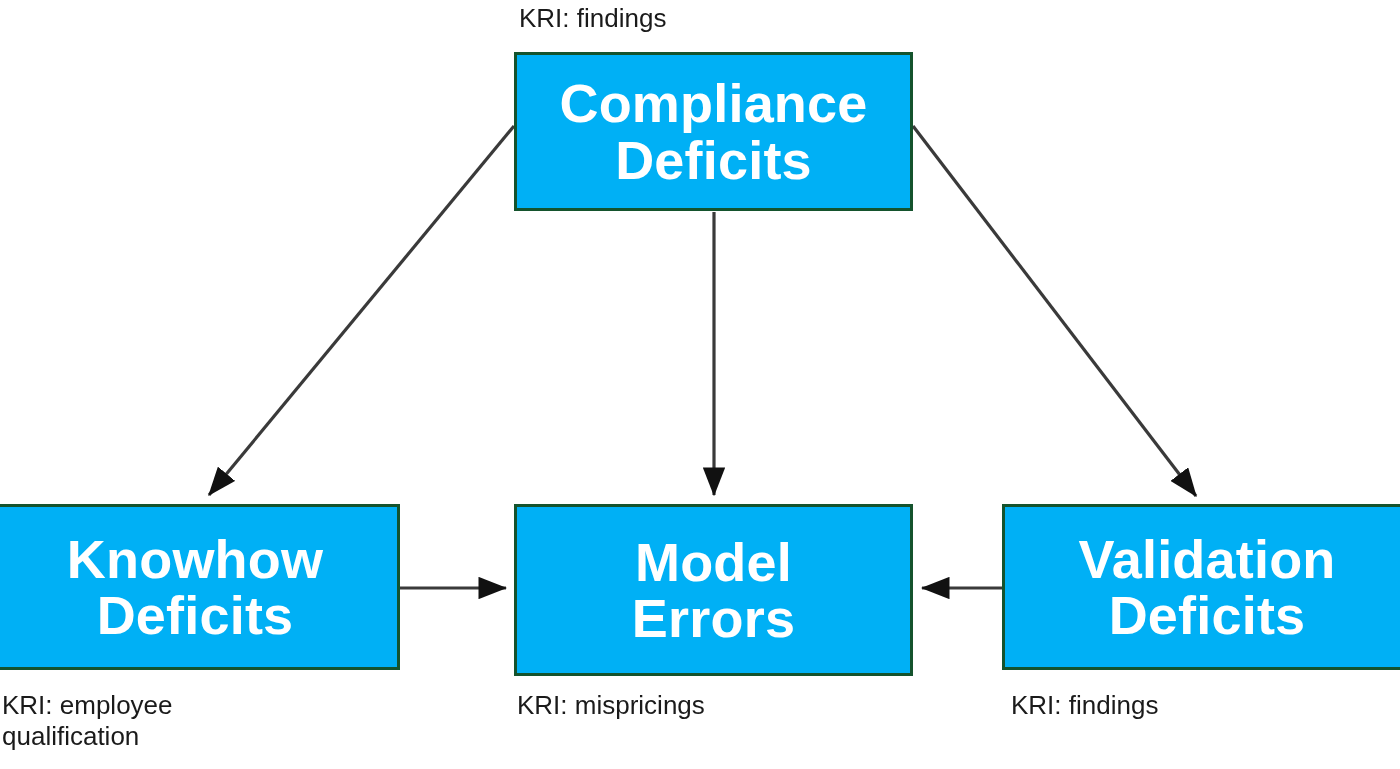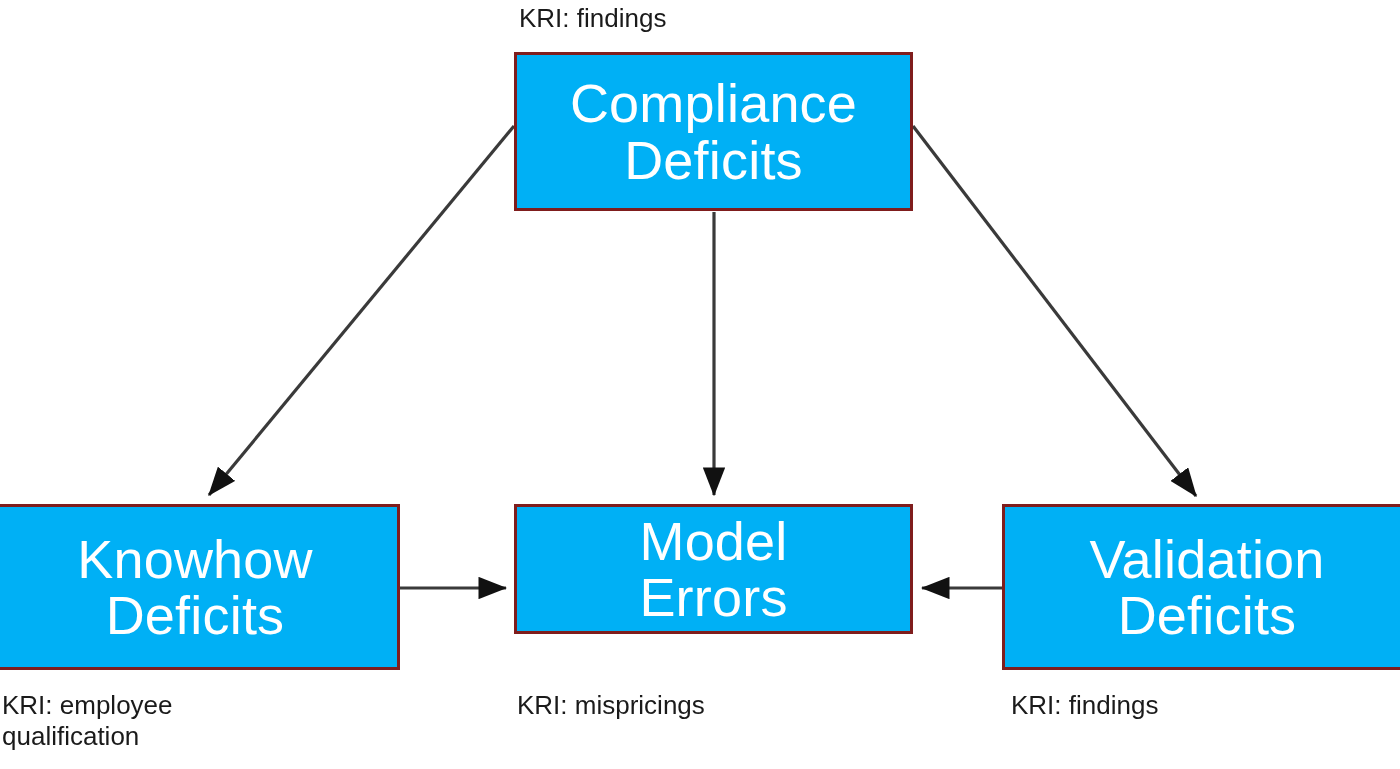--- a/index.html
+++ b/index.html
@@ -22,46 +22,46 @@
     left: 0;
     top: 0;
     width: 1400px;
     height: 769px;
     pointer-events: none;
   }
   .node {
     position: absolute;
     box-sizing: border-box;
     background: #00b0f5;
-    border: 3px solid #7f1d1d;
+    border: 3px solid #14532d;
     display: flex;
     align-items: center;
     justify-content: center;
     text-align: center;
     color: #ffffff;
     font-size: 54px;
     line-height: 1.04;
     letter-spacing: 0.2px;
-    font-weight: 400;
+    font-weight: 700;
     white-space: pre-line;
     z-index: 2;
   }
   .kri {
     position: absolute;
     color: #1a1a1a;
     font-size: 26px;
     line-height: 1.18;
     white-space: pre-line;
     z-index: 3;
   }
 
   
   #node-compliance  { left: 514px;  top: 52px;  width: 399px; height: 159px; }
   #node-knowhow     { left: -10px;  top: 504px; width: 410px; height: 166px; }
-  #node-model       { left: 514px;  top: 504px; width: 399px; height: 130px; }
+  #node-model       { left: 514px;  top: 504px; width: 399px; height: 172px; }
   #node-validation  { left: 1002px; top: 504px; width: 410px; height: 166px; }
 
   
   #kri-compliance  { left: 519px;  top: 3px;   }
   #kri-knowhow     { left: 2px;    top: 690px; }
   #kri-model       { left: 517px;  top: 690px; }
   #kri-validation  { left: 1011px; top: 690px; }
 </style>
 </head>
 <body>

